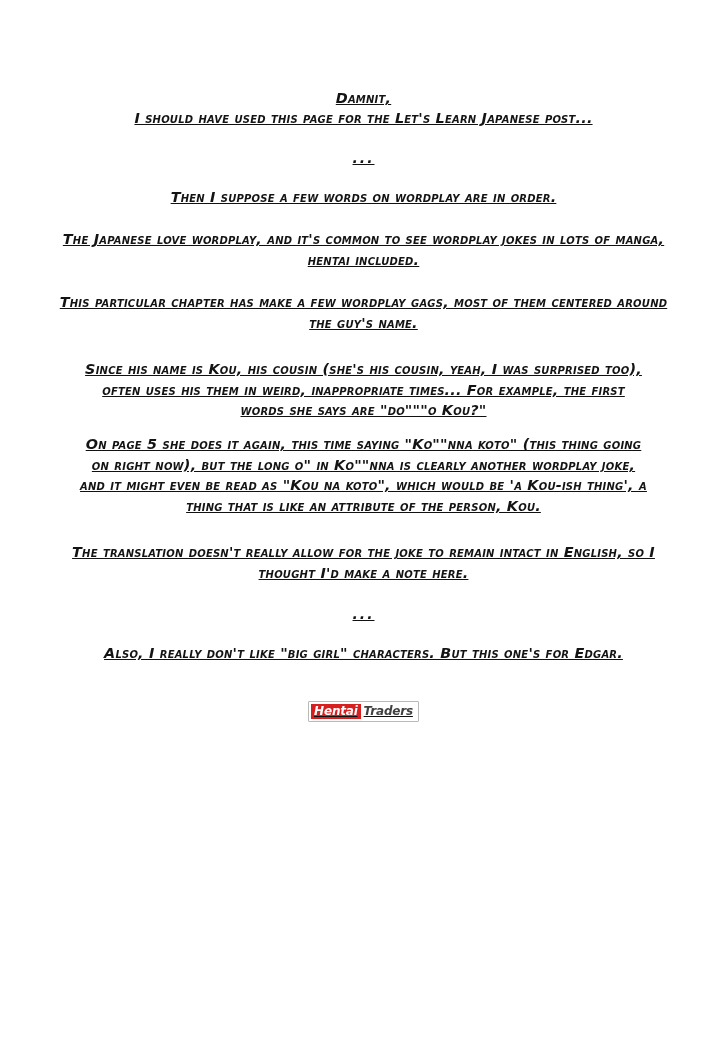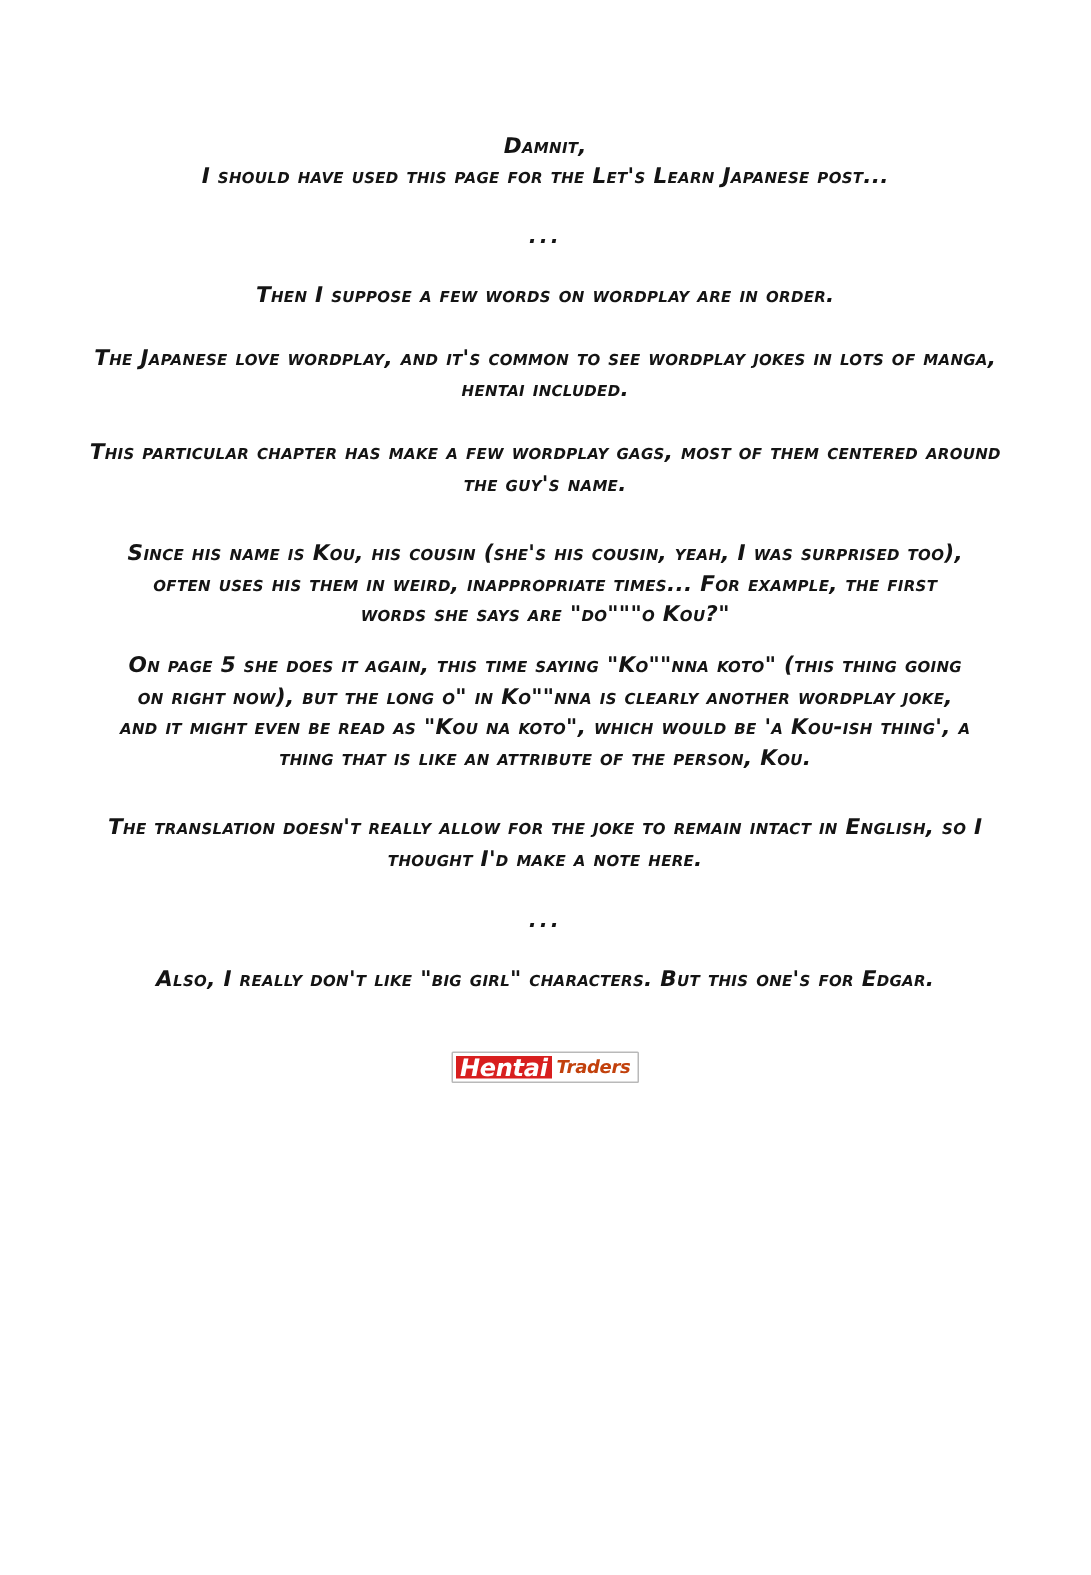--- a/index.html
+++ b/index.html
@@ -14,20 +14,21 @@
     font-family: "Liberation Serif", serif;
     color: #111111;
   }
   .page {
     position: relative;
     width: 727px;
     height: 855px;
     background: #ffffff;
     box-sizing: border-box;
     padding: 88px 58px 16px 58px;
+    text-decoration: underline;
   }
   .note-block {
     text-align: center;
   }
   .para {
     font-family: "DejaVu Sans", sans-serif;
     font-style: italic;
     font-weight: 600;
     font-variant: small-caps;
     font-size: 14.4px;
@@ -72,27 +73,27 @@
     border: 1px solid #b9b9b9;
     background: #ffffff;
     border-radius: 1px;
   }
   .logo-hentai {
     background: #d81f1f;
     color: #ffffff;
     font-family: "DejaVu Sans", sans-serif;
     font-weight: 700;
     font-style: italic;
-    font-size: 16px;
+    font-size: 12px;
     line-height: 13px;
     padding: 1px 3px 1px 3px;
     letter-spacing: -0.2px;
   }
   .logo-traders {
-    color: #c2410c;
+    color: #404040;
     font-family: "DejaVu Sans", sans-serif;
     font-weight: 700;
     font-style: italic;
     font-size: 12px;
     line-height: 13px;
     padding: 1px 2px 1px 3px;
     letter-spacing: -0.2px;
   }
 </style>
 </head>

